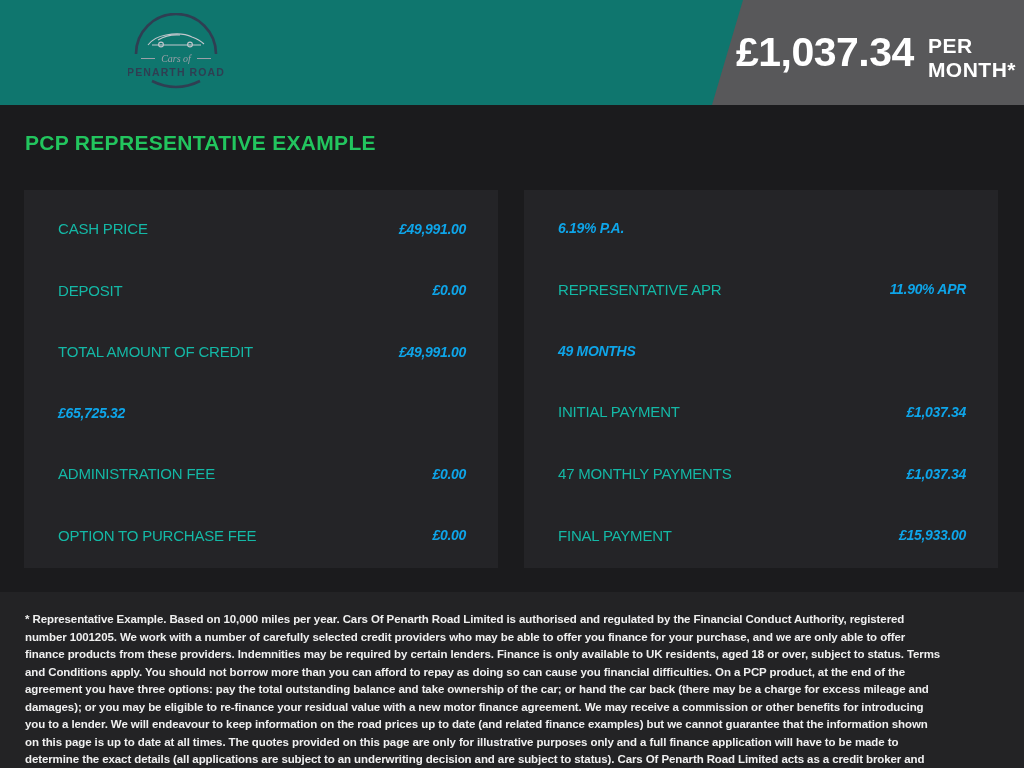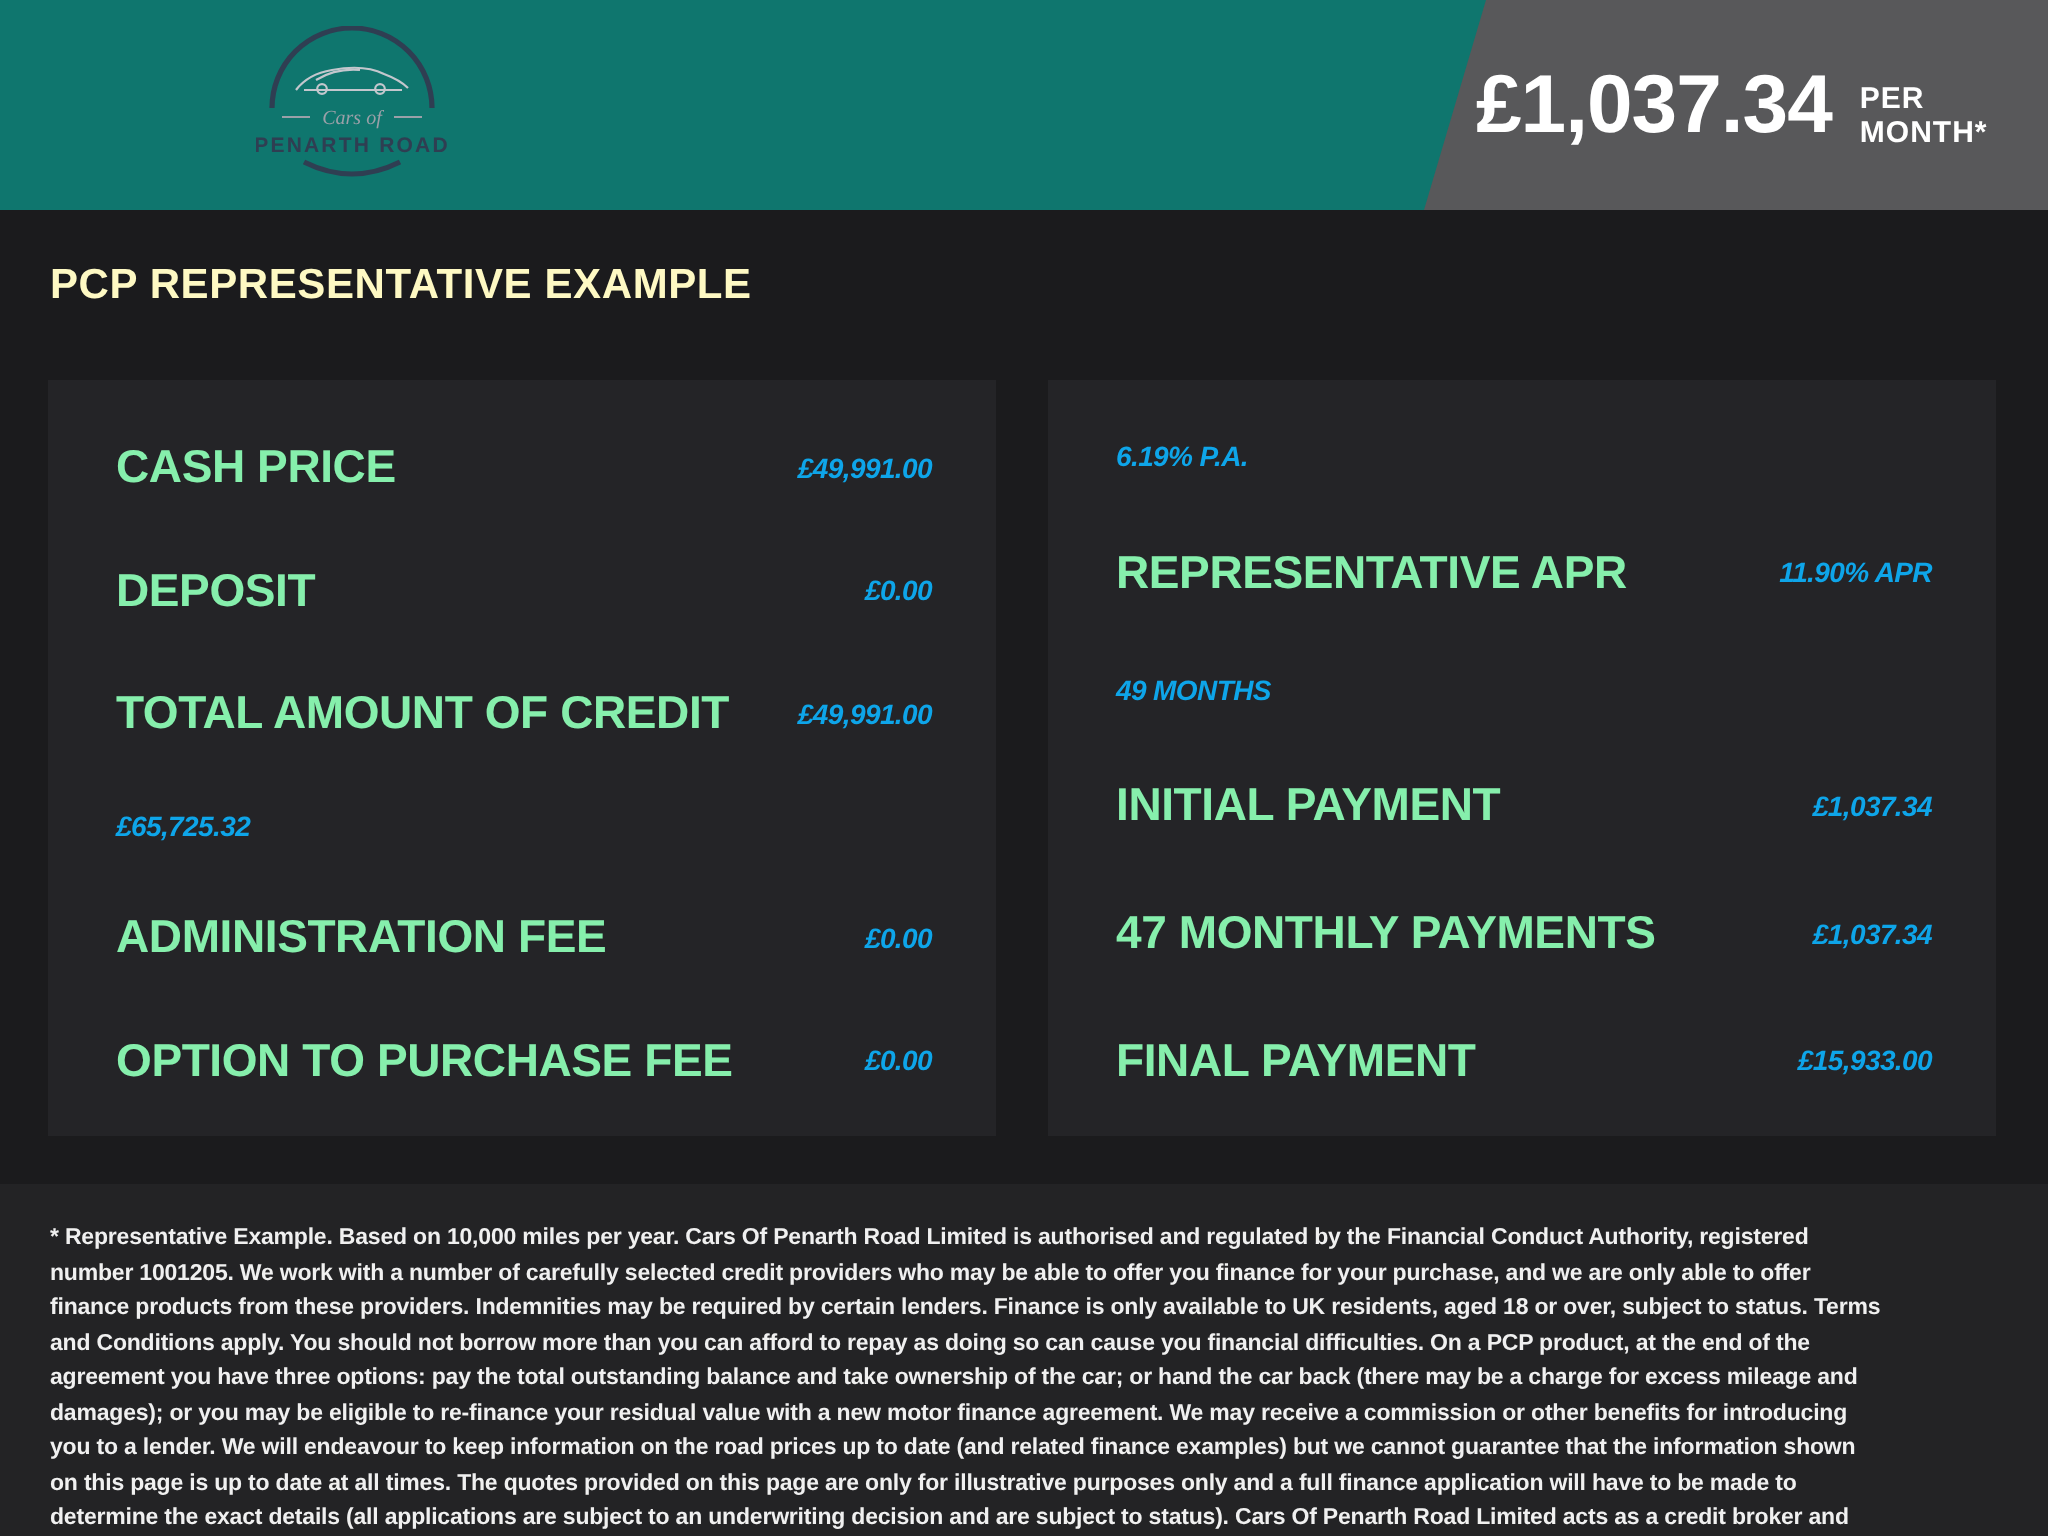--- a/index.html
+++ b/index.html
@@ -29,48 +29,48 @@
     clip-path: polygon(743px 0, 1024px 0, 1024px 105px, 712px 105px);
   }
   .price-wrap {
     position: absolute; top: 0; left: 738px; width: 276px; height: 105px;
     display: flex; align-items: center; justify-content: center; gap: 14px;
   }
   .price-amount {
     color: #FFFFFF; font-size: 41px; font-weight: 700; letter-spacing: -0.5px;
   }
   .price-period {
-    color: #FFFFFF; font-size: 15px; font-weight: 700; letter-spacing: 0.5px;
+    color: #FFFFFF; font-size: 21px; font-weight: 700; letter-spacing: 0.5px;
     padding-top: 10px;
   }
 
   
   .main {
     position: absolute; top: 105px; left: 0;
     width: 1024px; height: 487px;
     background: #1B1B1D;
   }
   .page-title {
     position: absolute; left: 25px; top: 26px;
-    color: #fef9c3; font-size: 21px; font-weight: 700; letter-spacing: 0.3px;
+    color: #22c55e; font-size: 21px; font-weight: 700; letter-spacing: 0.3px;
   }
   .panel {
     position: absolute; top: 85px;
     width: 474px; height: 378px;
     background: #242427;
     padding: 30px 32px 24px 34px;
     display: flex; flex-direction: column; justify-content: space-between;
   }
   .panel-left  { left: 24px; }
   .panel-right { left: 524px; }
   .fin-row {
     display: flex; justify-content: space-between; align-items: center;
   }
   .fin-label {
-    color: #86efac; font-size: 23px; font-weight: 700; letter-spacing: -0.2px;
+    color: #14b8a6; font-size: 15px; font-weight: 400; letter-spacing: -0.2px;
   }
   .fin-value {
     color: #0ea5e9; font-size: 14px; font-weight: 700; letter-spacing: -0.3px; font-style: italic;
   }
 
   
   .footer {
     position: absolute; top: 592px; left: 0;
     width: 1024px; height: 176px;
     background: #232325;

